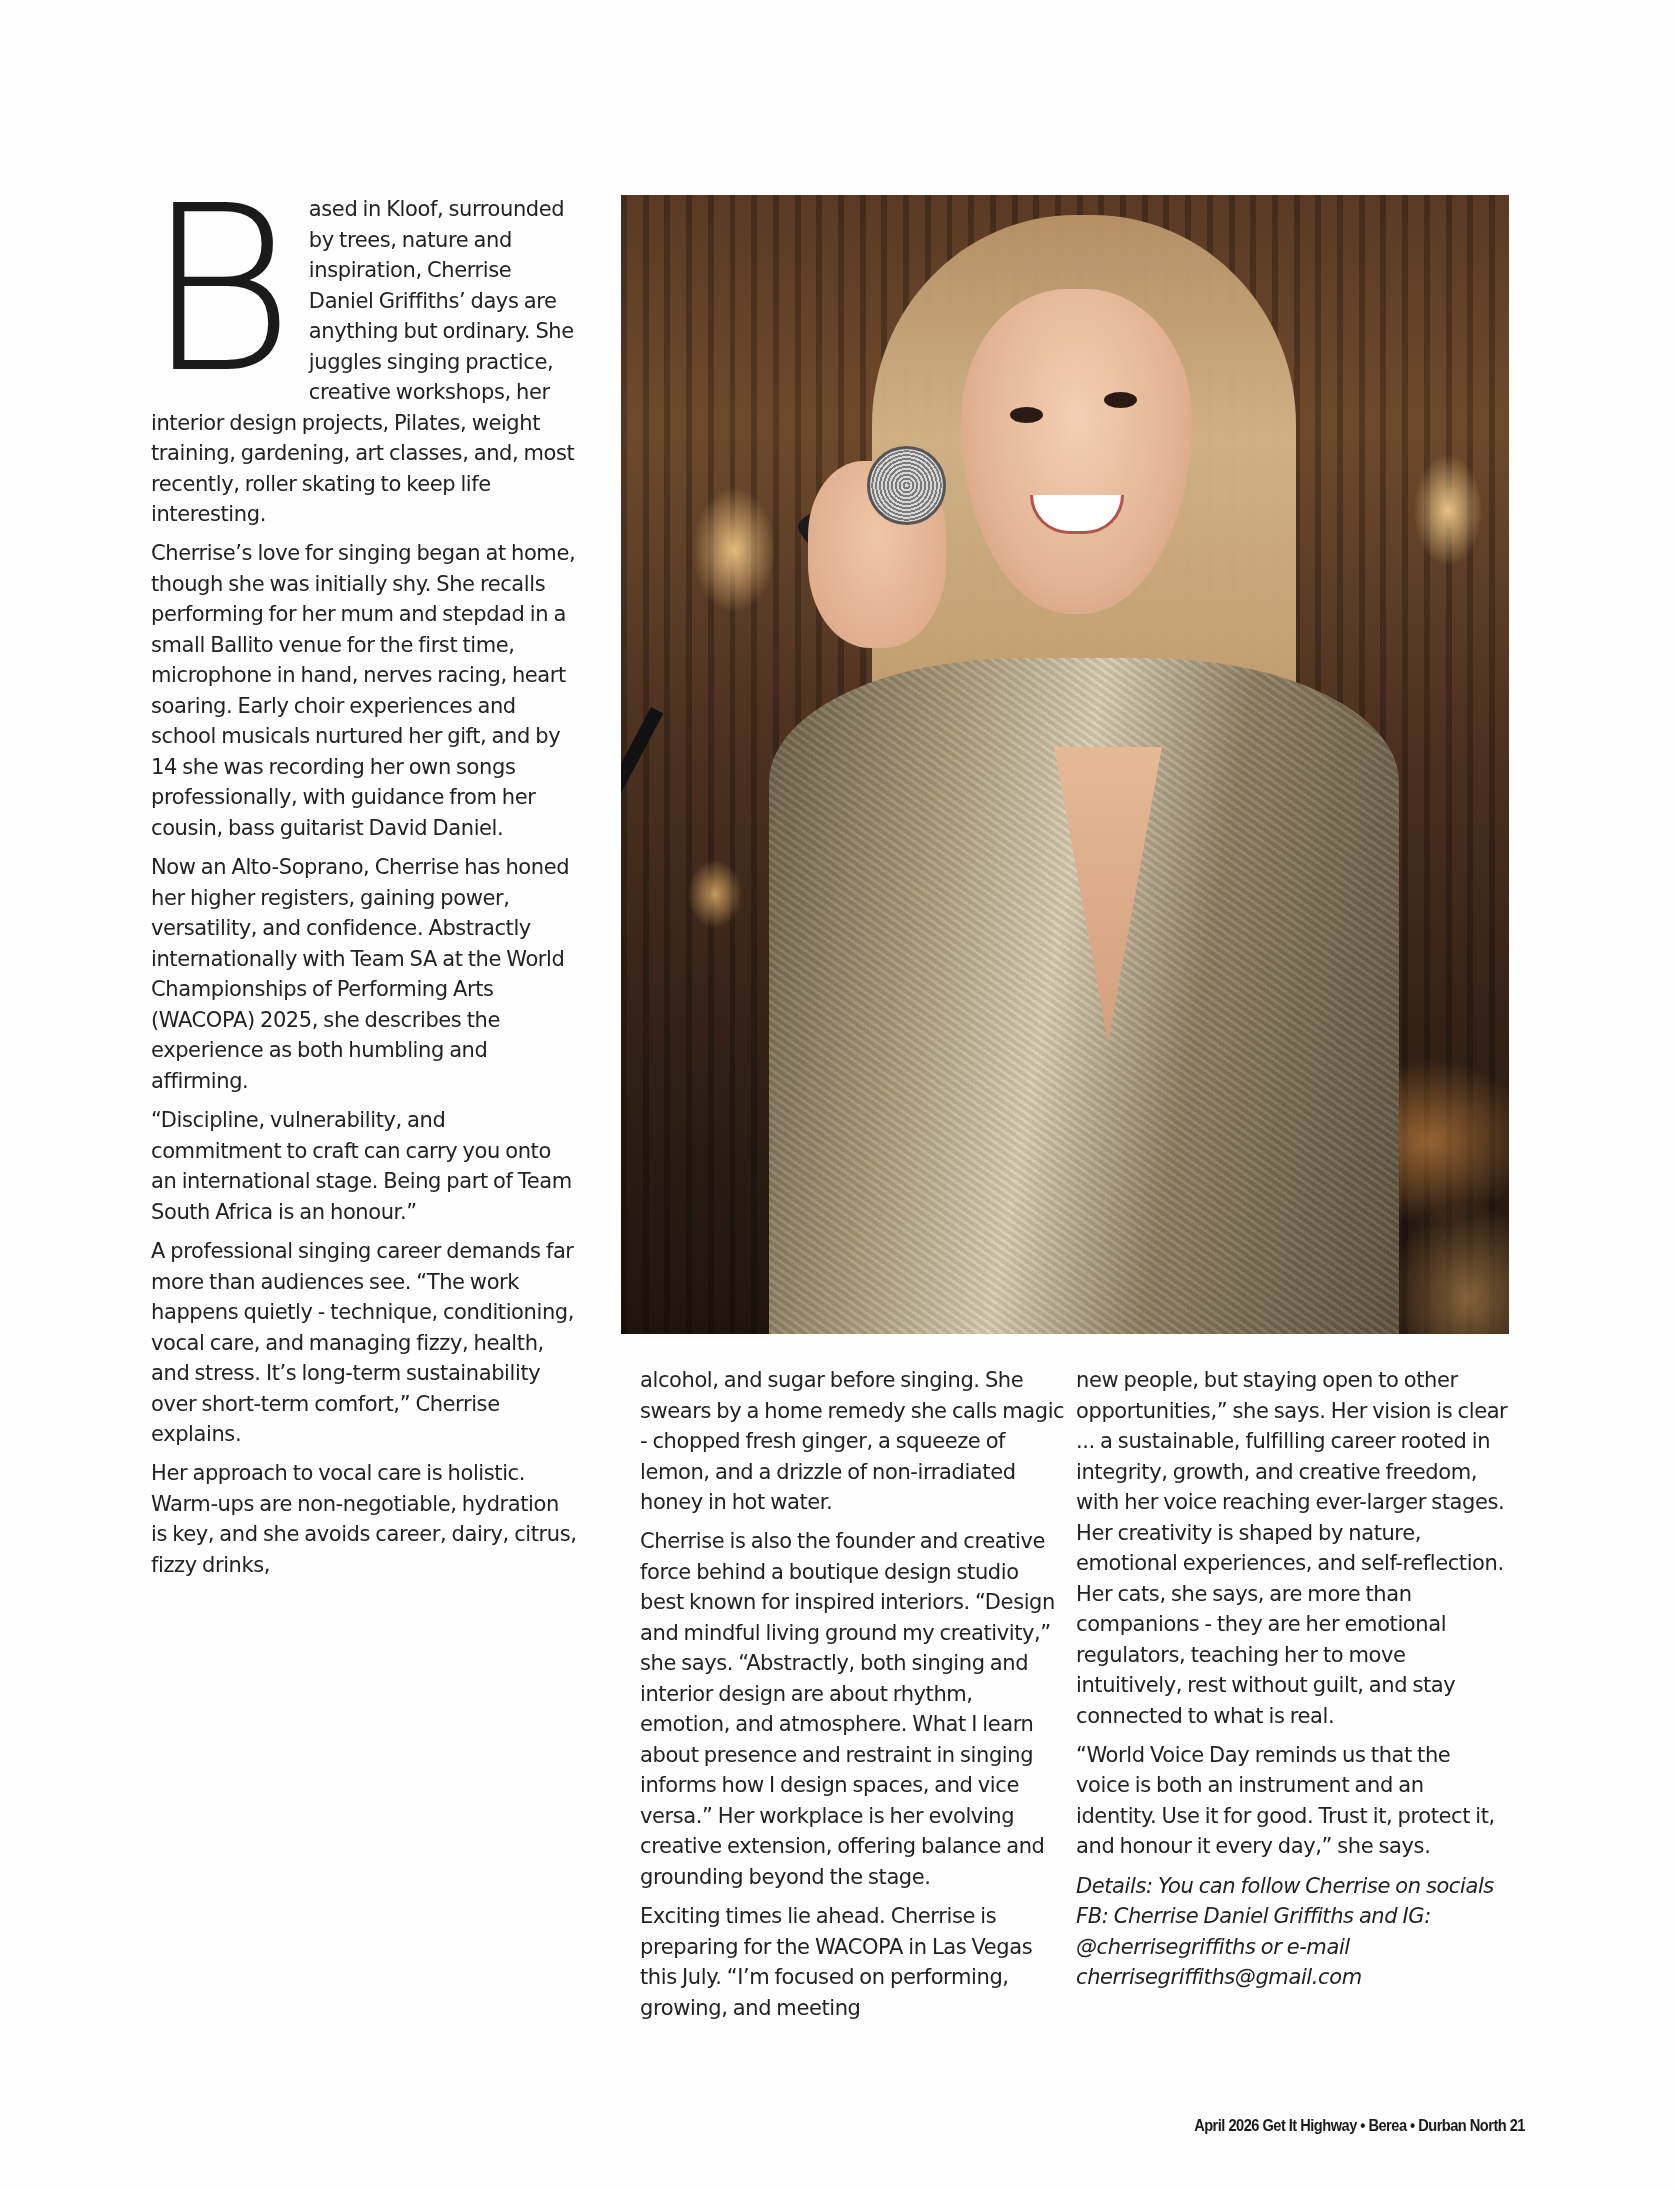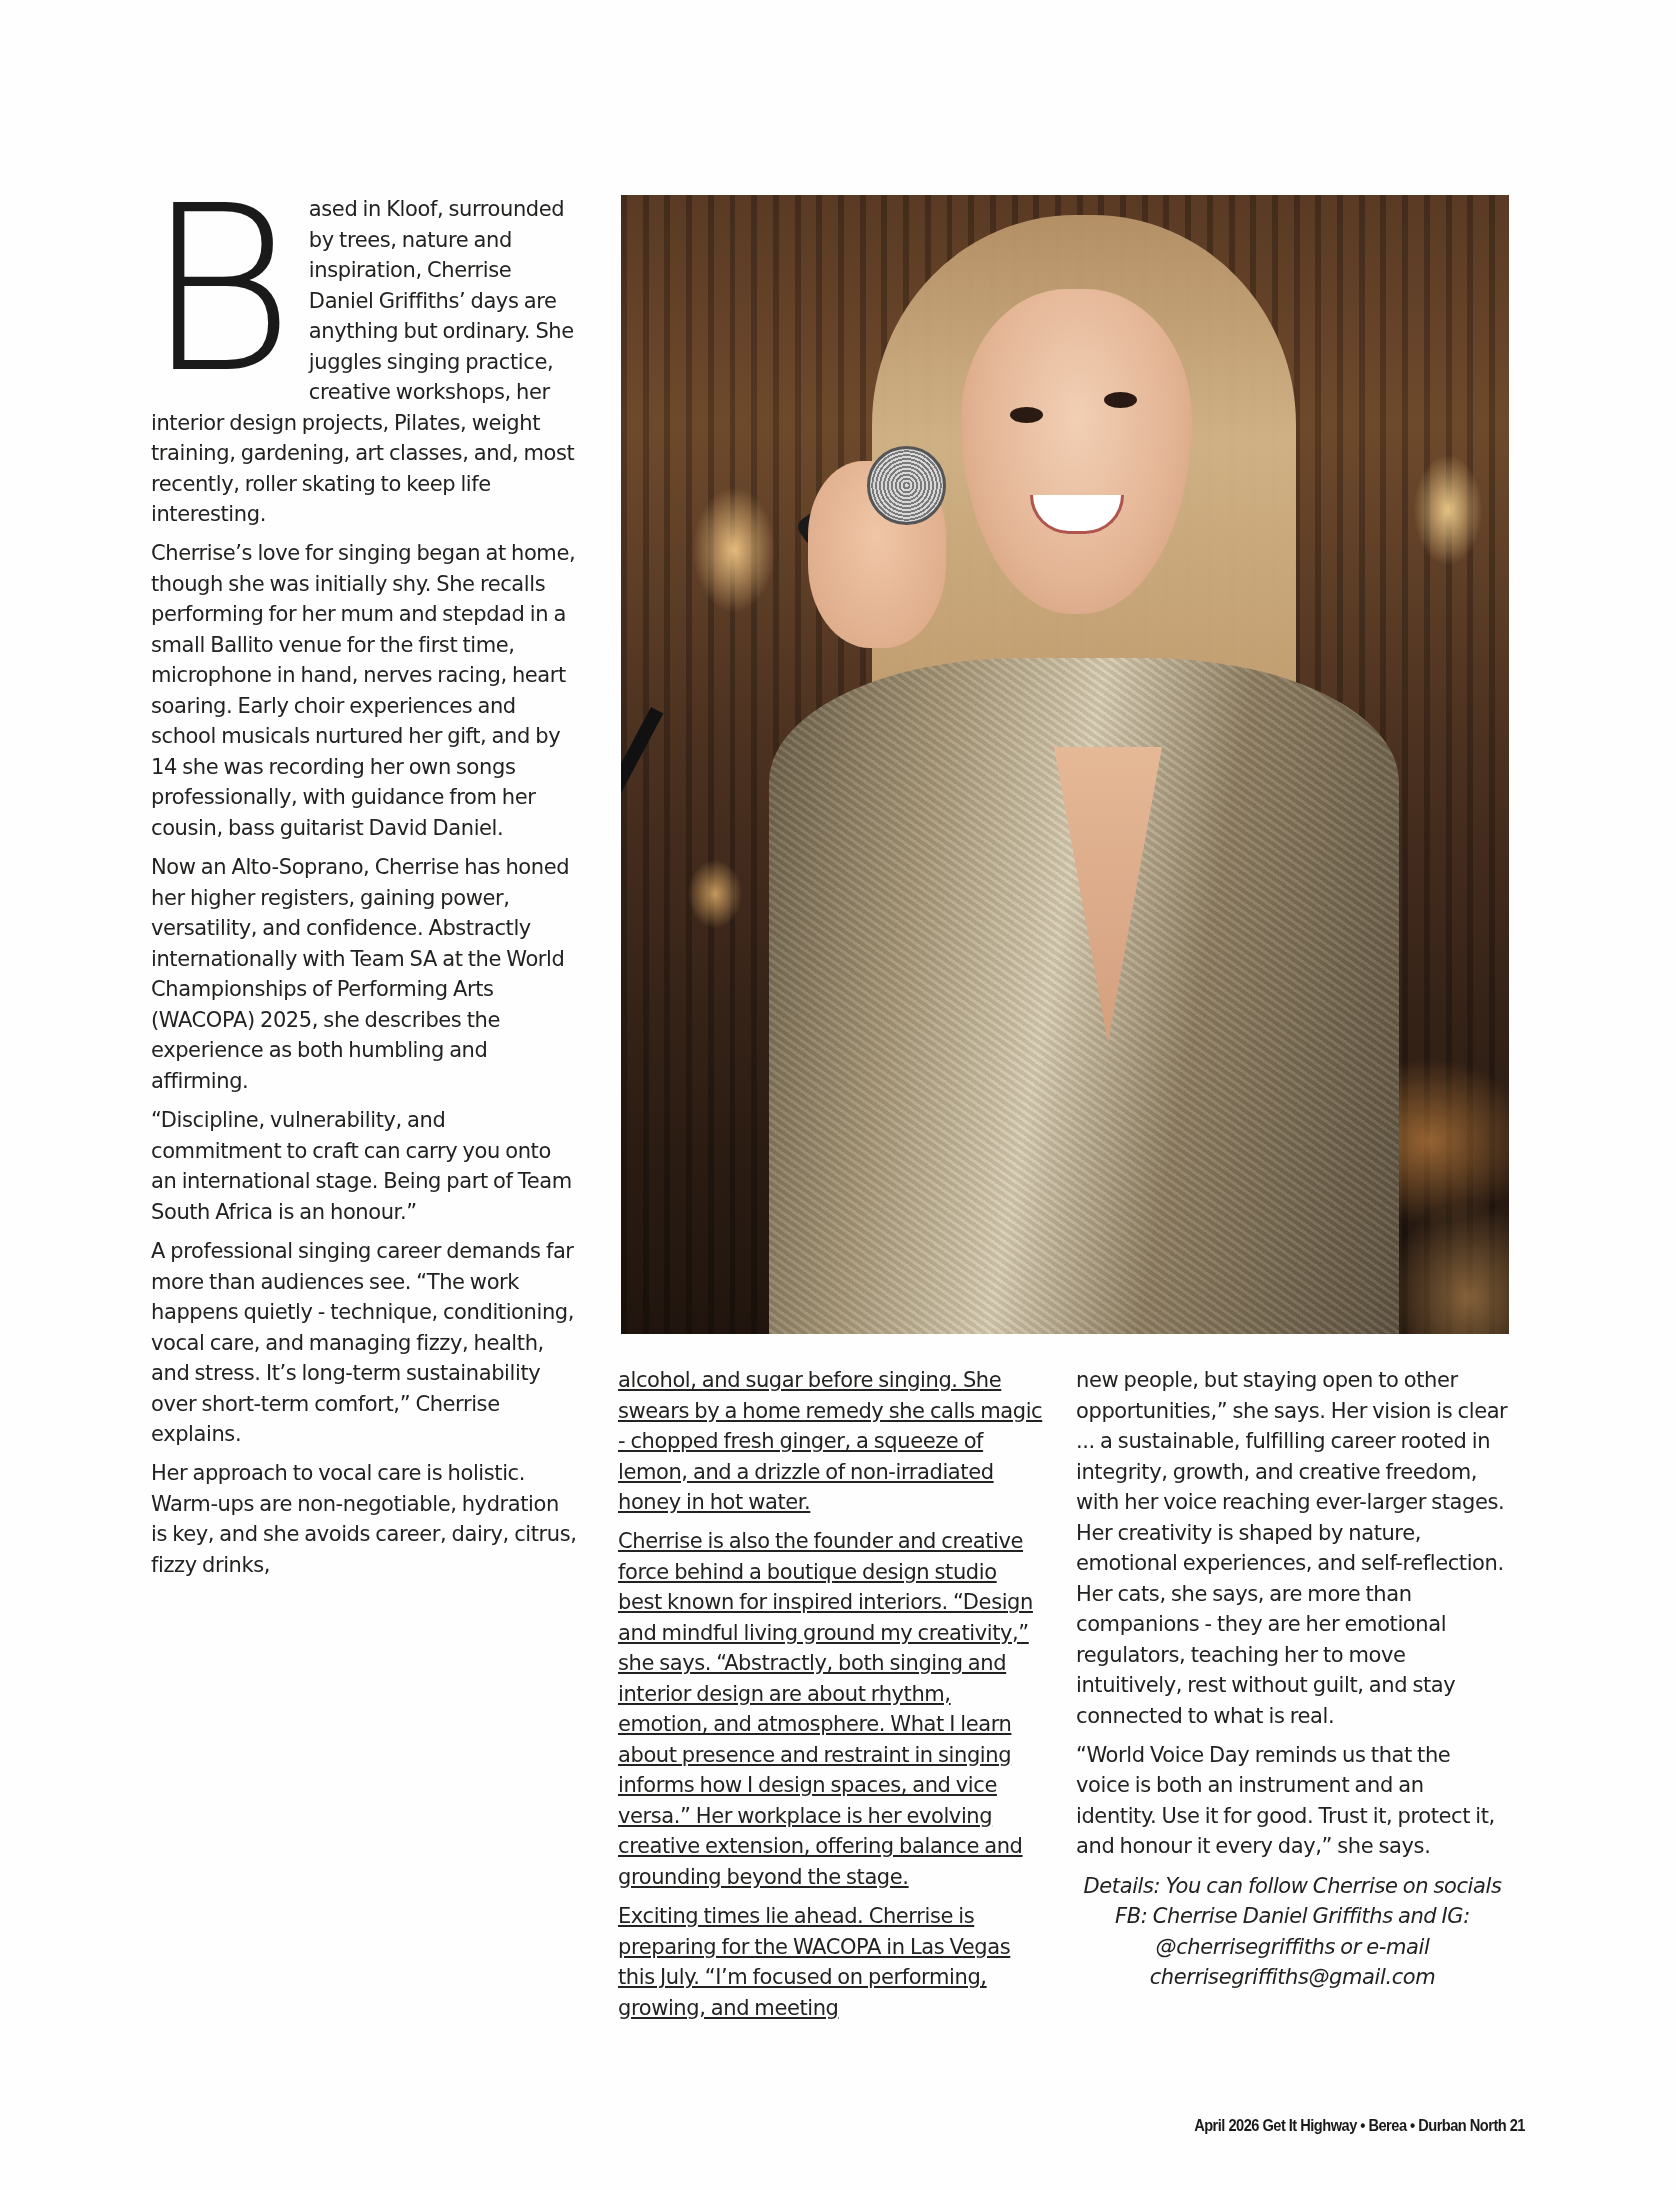--- a/index.html
+++ b/index.html
@@ -11,36 +11,36 @@
   .col {
     position: absolute;
     font-size: 21px;
     line-height: 30.5px;
     letter-spacing: -0.4px;
     word-spacing: -1px;
     color: #222220;
   }
   .col p { margin-bottom: 8.9px; }
   .col-left { left: 151px; top: 194px; width: 426px; }
-  .col-mid  { left: 618px; top: 1365px; width: 426px; text-decoration: underline; }
+  .col-mid  { left: 640px; top: 1365px; width: 426px; }
   .col-right{ left: 1076px; top: 1365px; width: 433px; }
 
   .dropcap {
     float: left;
     font-family: "DejaVu Sans", sans-serif;
     font-weight: 300;
     font-size: 229px;
     line-height: 183px;
     height: 183px;
     margin: 3.9px 13.8px 0 -5.9px;
     color: #1a1a1a;
     letter-spacing: 0;
   }
 
-  .details { font-style: italic; text-align: center; }
+  .details { font-style: italic; }
 
   .photo {
     position: absolute;
     left: 621px; top: 195px; width: 888px; height: 1139px;
     overflow: hidden;
     background:
       radial-gradient(ellipse 59px 89px at 113px 355px, rgba(255,210,140,0.85), rgba(255,180,90,0) 70%),
       radial-gradient(ellipse 49px 79px at 827px 315px, rgba(255,220,150,0.85), rgba(255,190,100,0) 70%),
       radial-gradient(ellipse 39px 49px at 94px 699px, rgba(255,200,120,0.7), rgba(255,180,90,0) 70%),
       radial-gradient(ellipse 148px 118px at 808px 946px, rgba(255,170,80,0.5), rgba(255,170,80,0) 70%),

